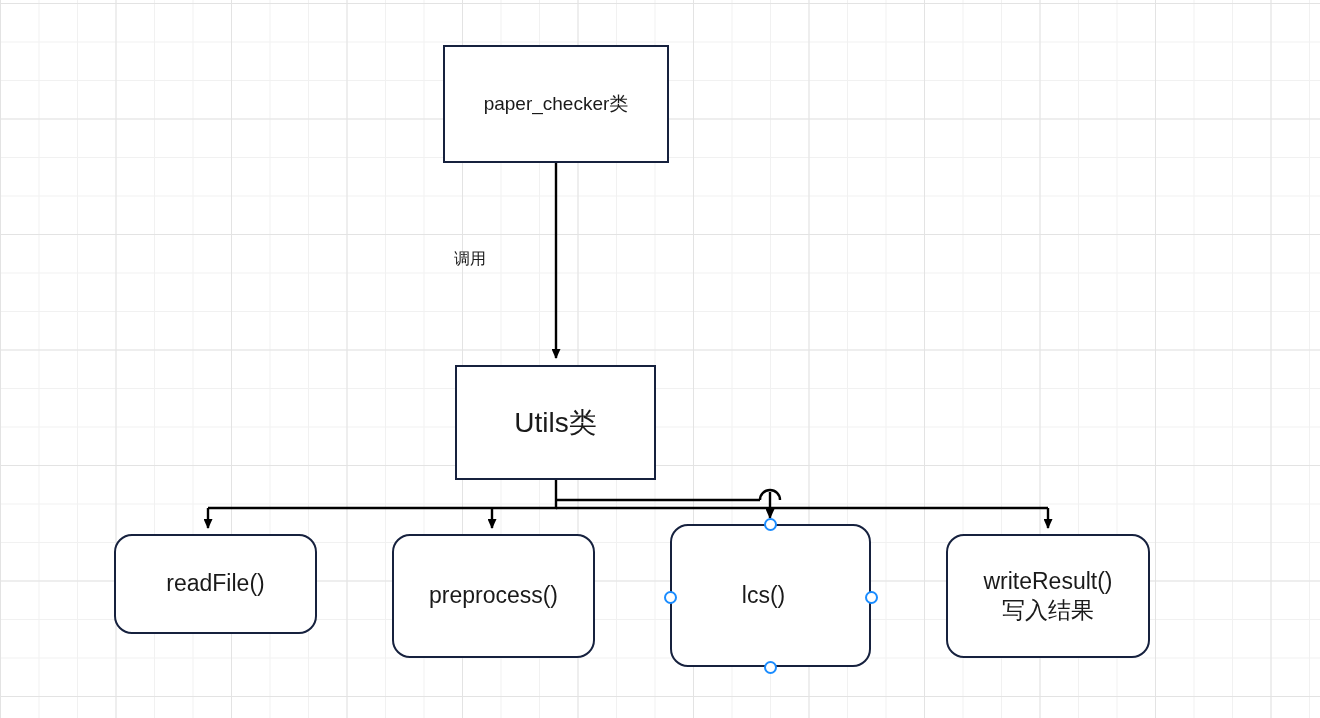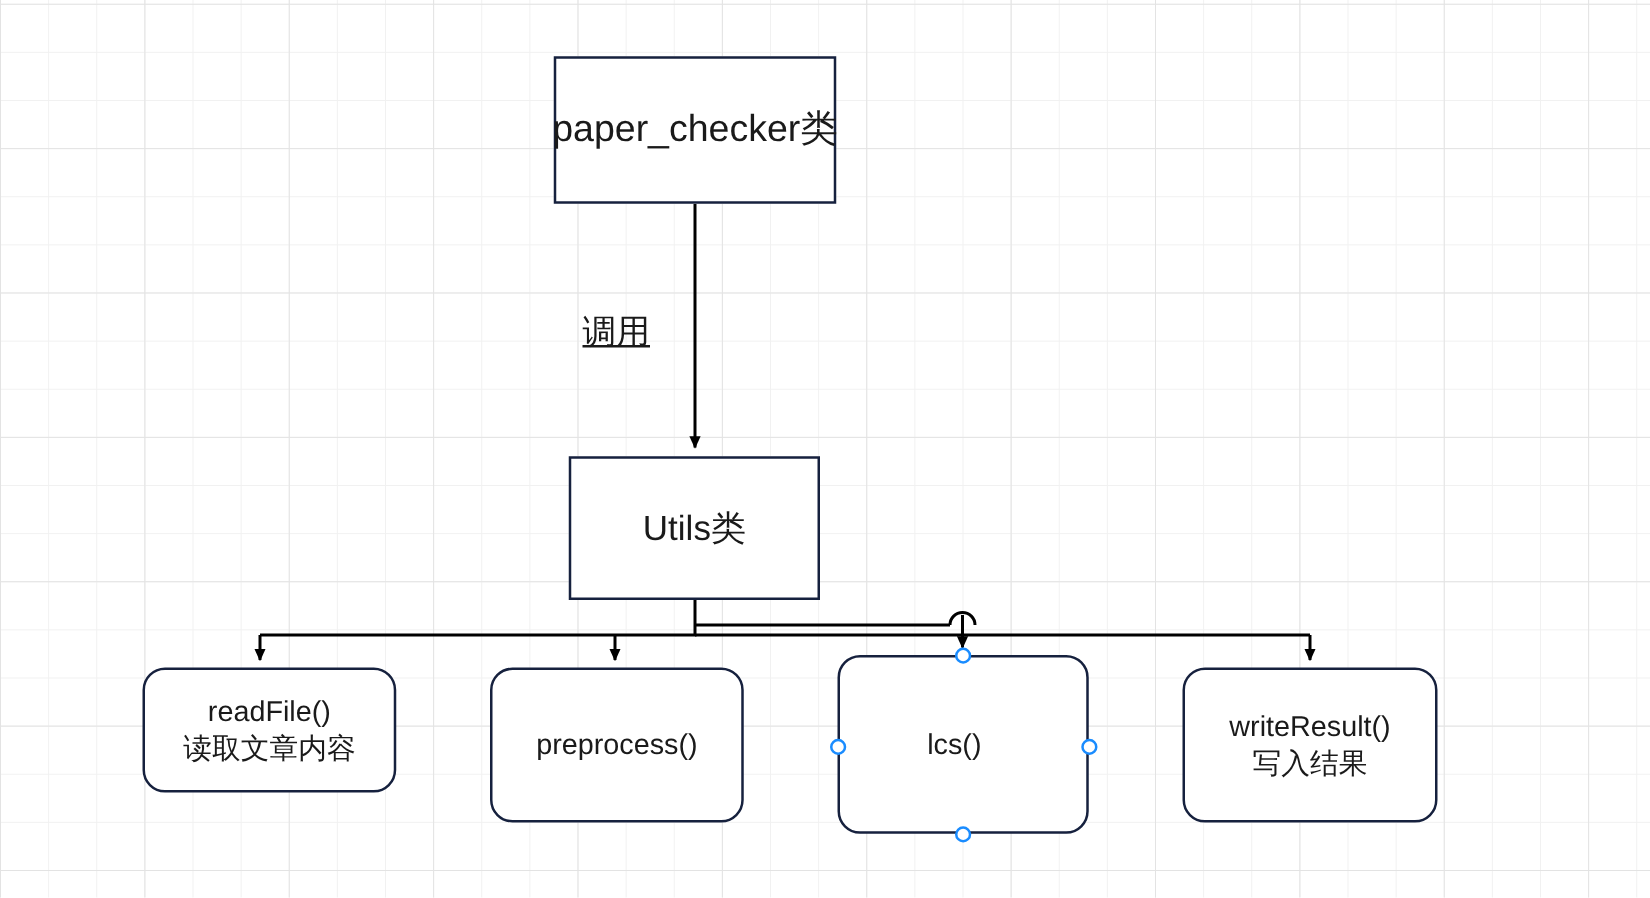--- a/index.html
+++ b/index.html
@@ -120,35 +120,34 @@
 
     <g>
       <line x1="492" y1="508" x2="492" y2="528" stroke="#000000" stroke-width="2.4" marker-end="url(#arrowhead)"></line>
     </g>
 
     <g>
       <line x1="1048" y1="508" x2="1048" y2="528" stroke="#000000" stroke-width="2.4" marker-end="url(#arrowhead)"></line>
     </g>
   </svg>
 
-  <div class="edge-label" style="left: 466px; top: 249px; font-size: 27px; text-decoration: underline;">
+  <div class="edge-label" style="left: 454px; top: 249px; font-size: 16px;">
     <span>调用</span>
   </div>
 
-  <div class="node rect" style="left: 443px; top: 45px; width: 226px; height: 118px; font-size: 30px; border-color: rgb(22, 33, 62); background: rgb(255, 255, 255); color: rgb(26, 26, 26);">
+  <div class="node rect" style="left: 443px; top: 45px; width: 226px; height: 118px; font-size: 19px; border-color: rgb(22, 33, 62); background: rgb(255, 255, 255); color: rgb(26, 26, 26);">
     <span class="node-line">paper_checker类</span>
   </div>
 
   <div class="node rect" style="left: 455px; top: 365px; width: 201px; height: 115px; font-size: 28px; border-color: rgb(22, 33, 62); background: rgb(255, 255, 255); color: rgb(26, 26, 26);">
     <span class="node-line">Utils类</span>
   </div>
 
   <div class="node rounded" style="left: 114px; top: 534px; width: 203px; height: 100px; font-size: 23px; border-color: rgb(22, 33, 62); background: rgb(255, 255, 255); color: rgb(26, 26, 26);">
     <span class="node-line">readFile()</span>
-    <span class="node-line">读取文章内容</span>
   </div>
 
   <div class="node rounded" style="left: 392px; top: 534px; width: 203px; height: 124px; font-size: 23px; border-color: rgb(22, 33, 62); background: rgb(255, 255, 255); color: rgb(26, 26, 26);">
     <span class="node-line">preprocess()</span>
   </div>
 
   <div class="node rounded" style="left: 670px; top: 524px; width: 201px; height: 143px; font-size: 23px; border-color: rgb(22, 33, 62); background: rgb(255, 255, 255); color: rgb(26, 26, 26); padding-left: 14px; padding-right: 28px;">
     <span class="node-line">lcs()</span>
   </div>
 

